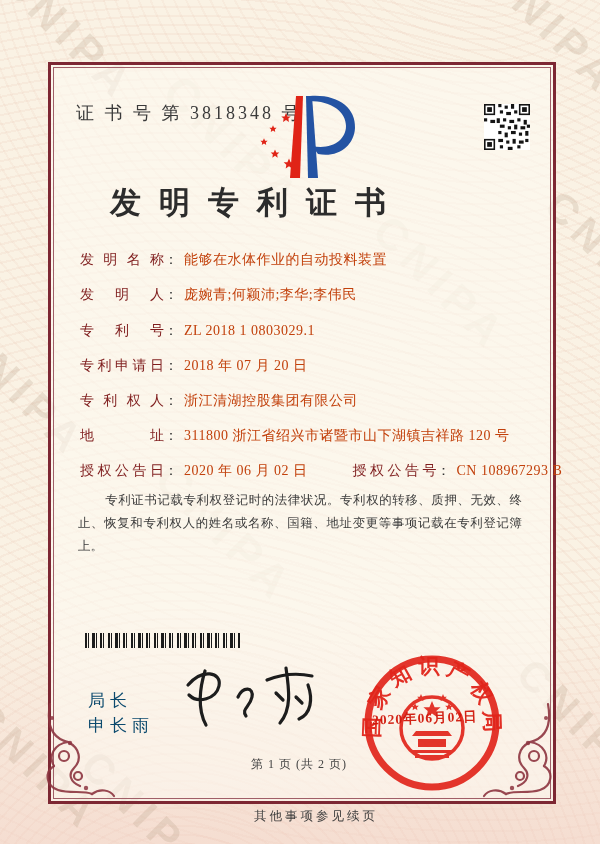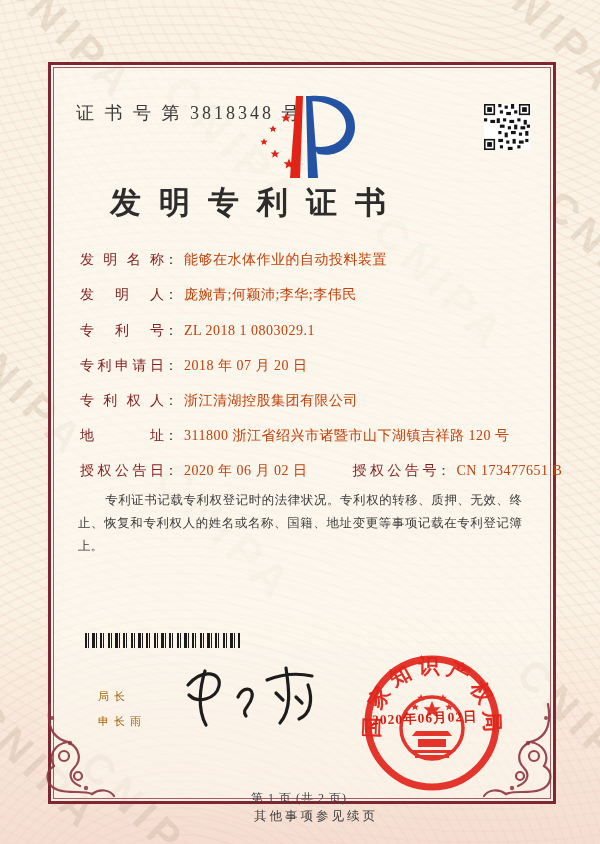--- a/index.html
+++ b/index.html
@@ -52,22 +52,22 @@
   .barcode{
     left:85px;top:633px;width:156px;height:15px;
     background:repeating-linear-gradient(90deg,
       #1b1b1b 0 2px,rgba(0,0,0,0) 2px 3px,
       #1b1b1b 3px 4px,rgba(0,0,0,0) 4px 7px,
       #1b1b1b 7px 10px,rgba(0,0,0,0) 10px 11px,
       #1b1b1b 11px 12px,rgba(0,0,0,0) 12px 15px,
       #1b1b1b 15px 17px,rgba(0,0,0,0) 17px 18px,
       #1b1b1b 18px 19px,rgba(0,0,0,0) 19px 23px);
   }
-  .director{left:88px;font-size:11px;color:#a16207;letter-spacing:5px;margin-left:10px;}
-  .pageinfo{left:48px;top:790px;width:502px;text-align:center;font-size:12px;color:#444;letter-spacing:1px;}
+  .director{left:88px;font-size:17px;color:#0c4a6e;letter-spacing:5px;}
+  .pageinfo{left:48px;top:756px;width:502px;text-align:center;font-size:12px;color:#444;letter-spacing:1px;}
   .contnote{left:16px;top:808px;width:600px;text-align:center;font-size:12.5px;color:#3c3c3c;letter-spacing:3px;}
   .seal-date{
     left:372px;top:709px;width:140px;font-size:13.5px;font-weight:bold;color:#d0170a;
     letter-spacing:1px;transform:rotate(-2deg);opacity:0.95;
   }
   svg{display:block;}
 </style>
 </head>
 <body>
 
@@ -172,21 +172,21 @@
 </div>
 <div class="abs frow" style="top:392px;">
   <span class="flabel">专利权人</span><span class="fcolon">：</span><span class="fvalue">浙江清湖控股集团有限公司</span>
 </div>
 <div class="abs frow" style="top:427px;">
   <span class="flabel">地址</span><span class="fcolon">：</span><span class="fvalue">311800 浙江省绍兴市诸暨市山下湖镇吉祥路 120 号</span>
 </div>
 <div class="abs frow" style="top:462px;">
   <span class="flabel">授权公告日</span><span class="fcolon">：</span><span class="fvalue">2020 年 06 月 02 日</span>
   <span style="display:inline-block;width:38px;"></span>
-  <span class="flabel">授权公告号</span><span class="fcolon">：</span><span class="fvalue">CN 173477651 B</span>
+  <span class="flabel">授权公告号</span><span class="fcolon">：</span><span class="fvalue">CN 108967293 B</span>
 </div>
 
 <div class="abs body-text">
   <p>专利证书记载专利权登记时的法律状况。专利权的转移、质押、无效、终止、恢复和专利权人的姓名或名称、国籍、地址变更等事项记载在专利登记簿上。</p>
 </div>
 
 <div class="abs barcode"></div>
 
 <div class="abs director" style="top:689px;">局长</div>
 <div class="abs director" style="top:714px;">申长雨</div>

